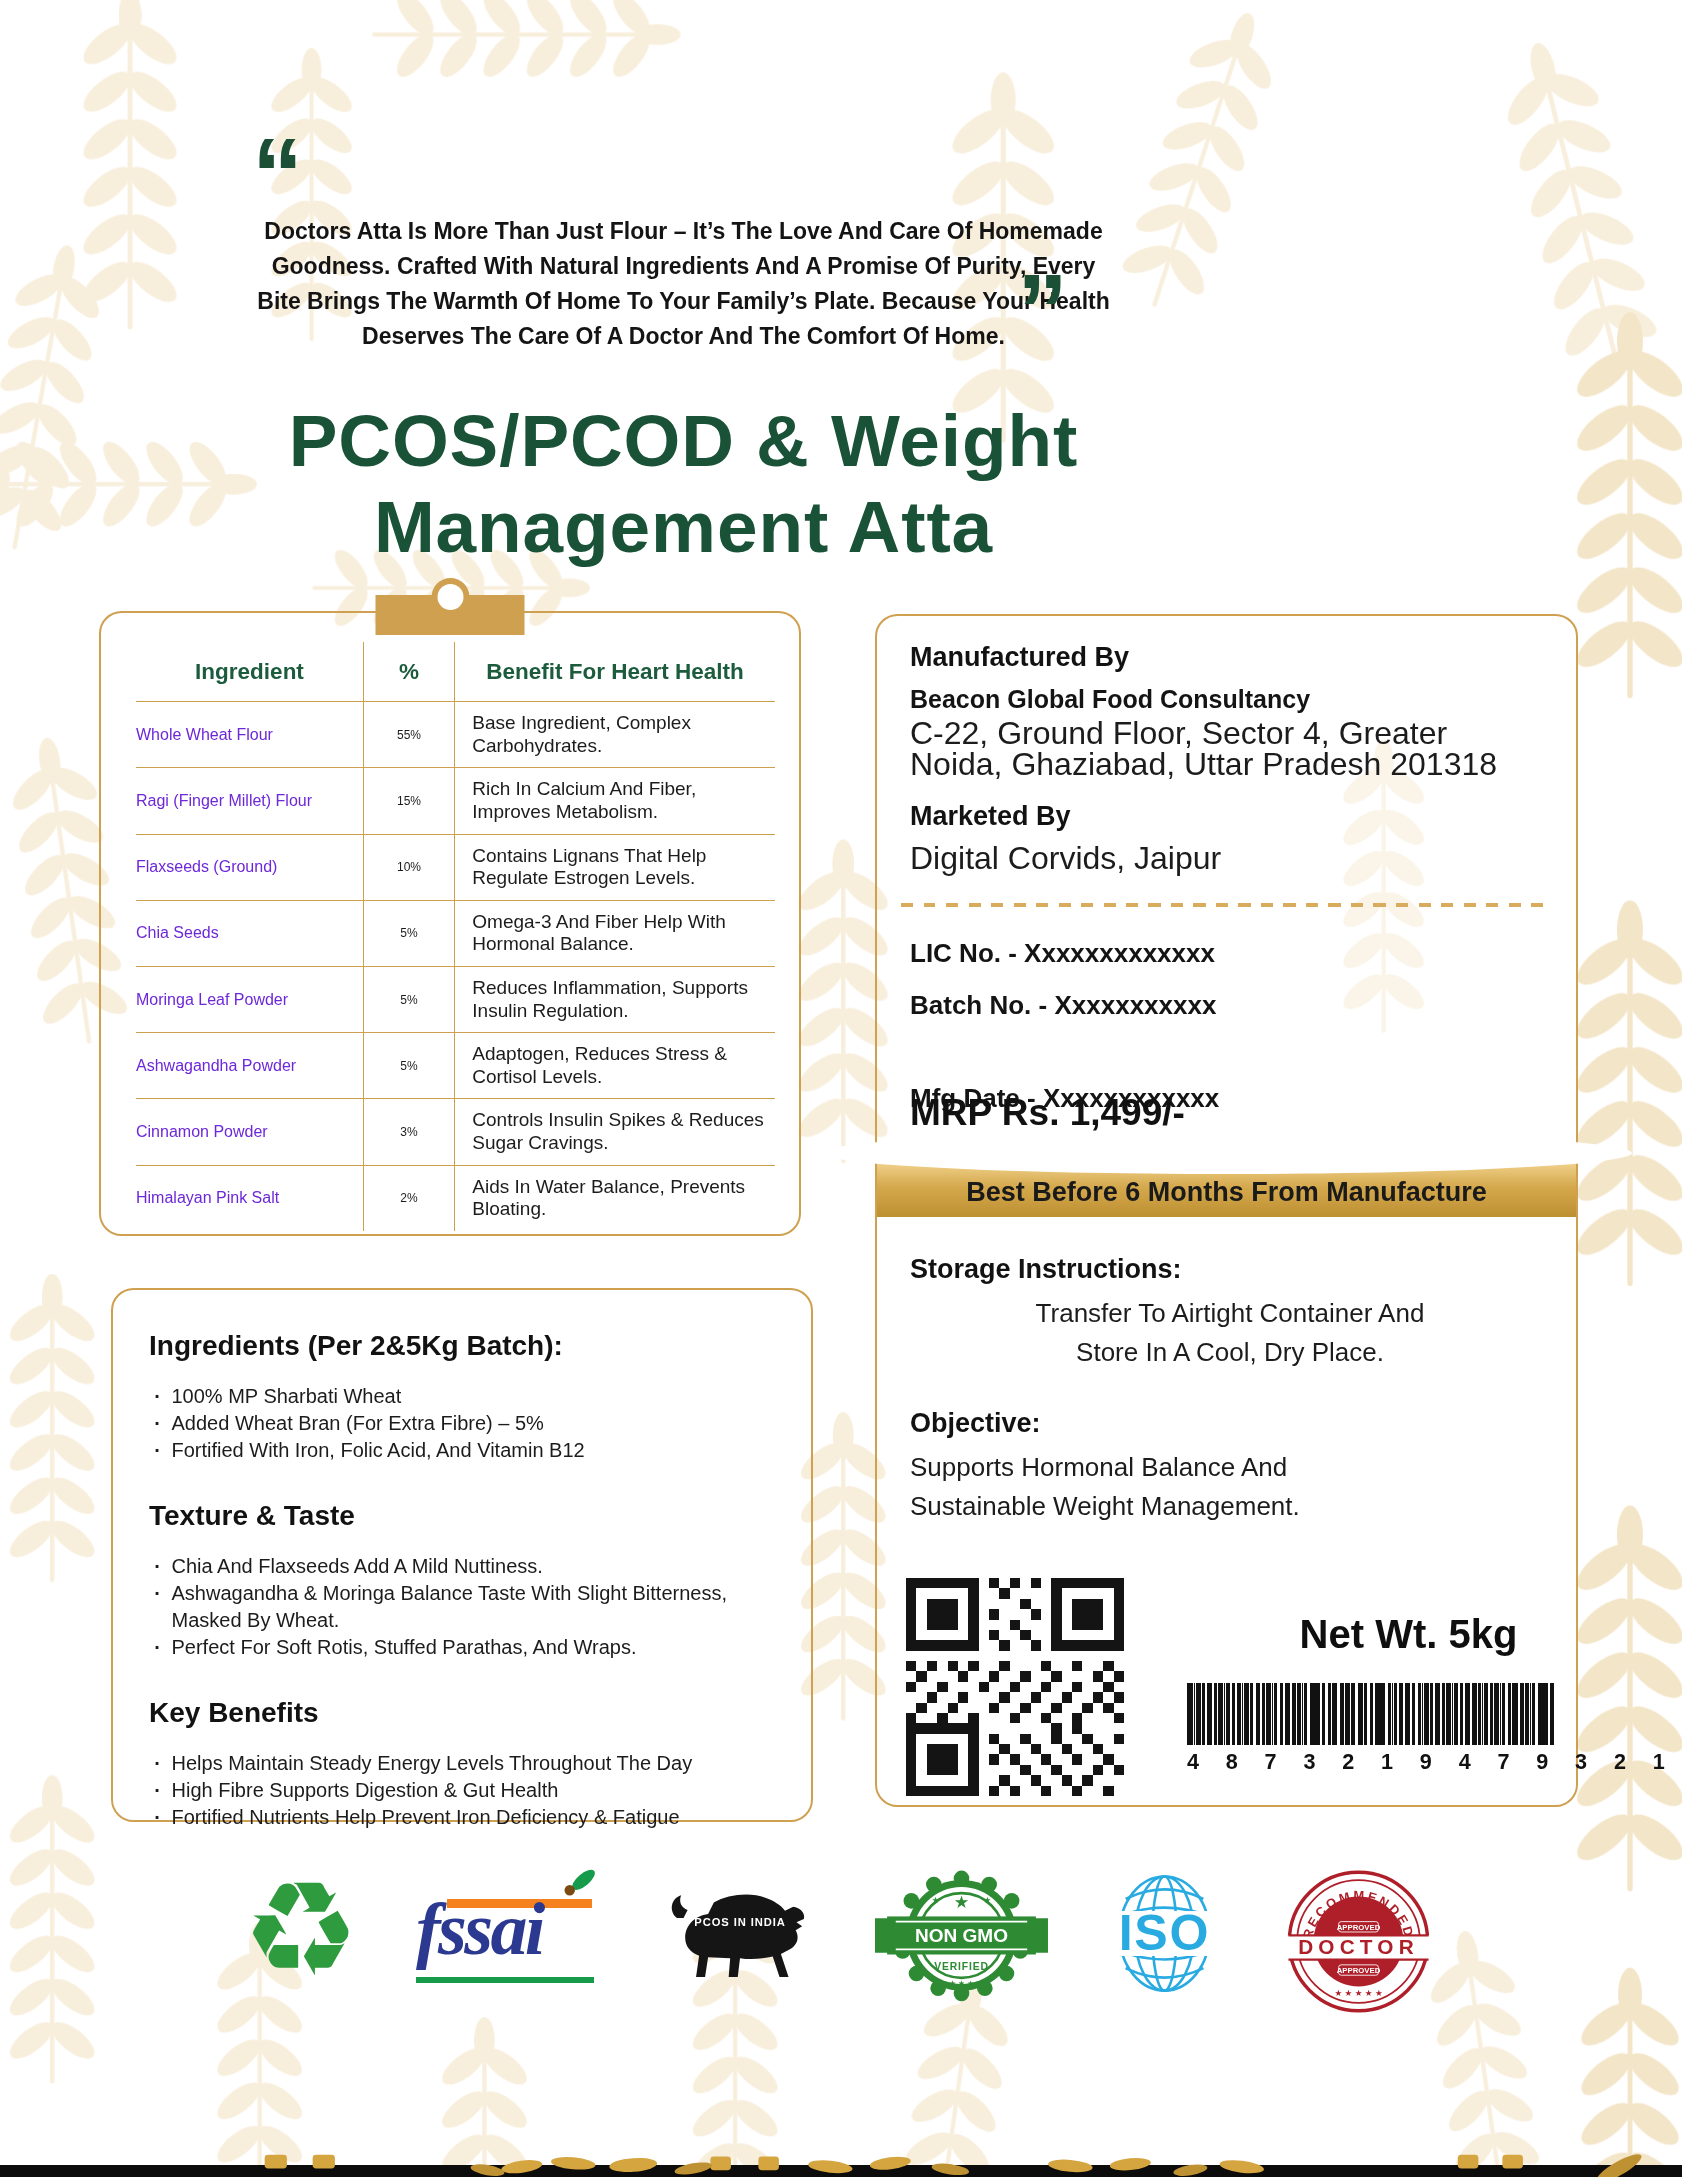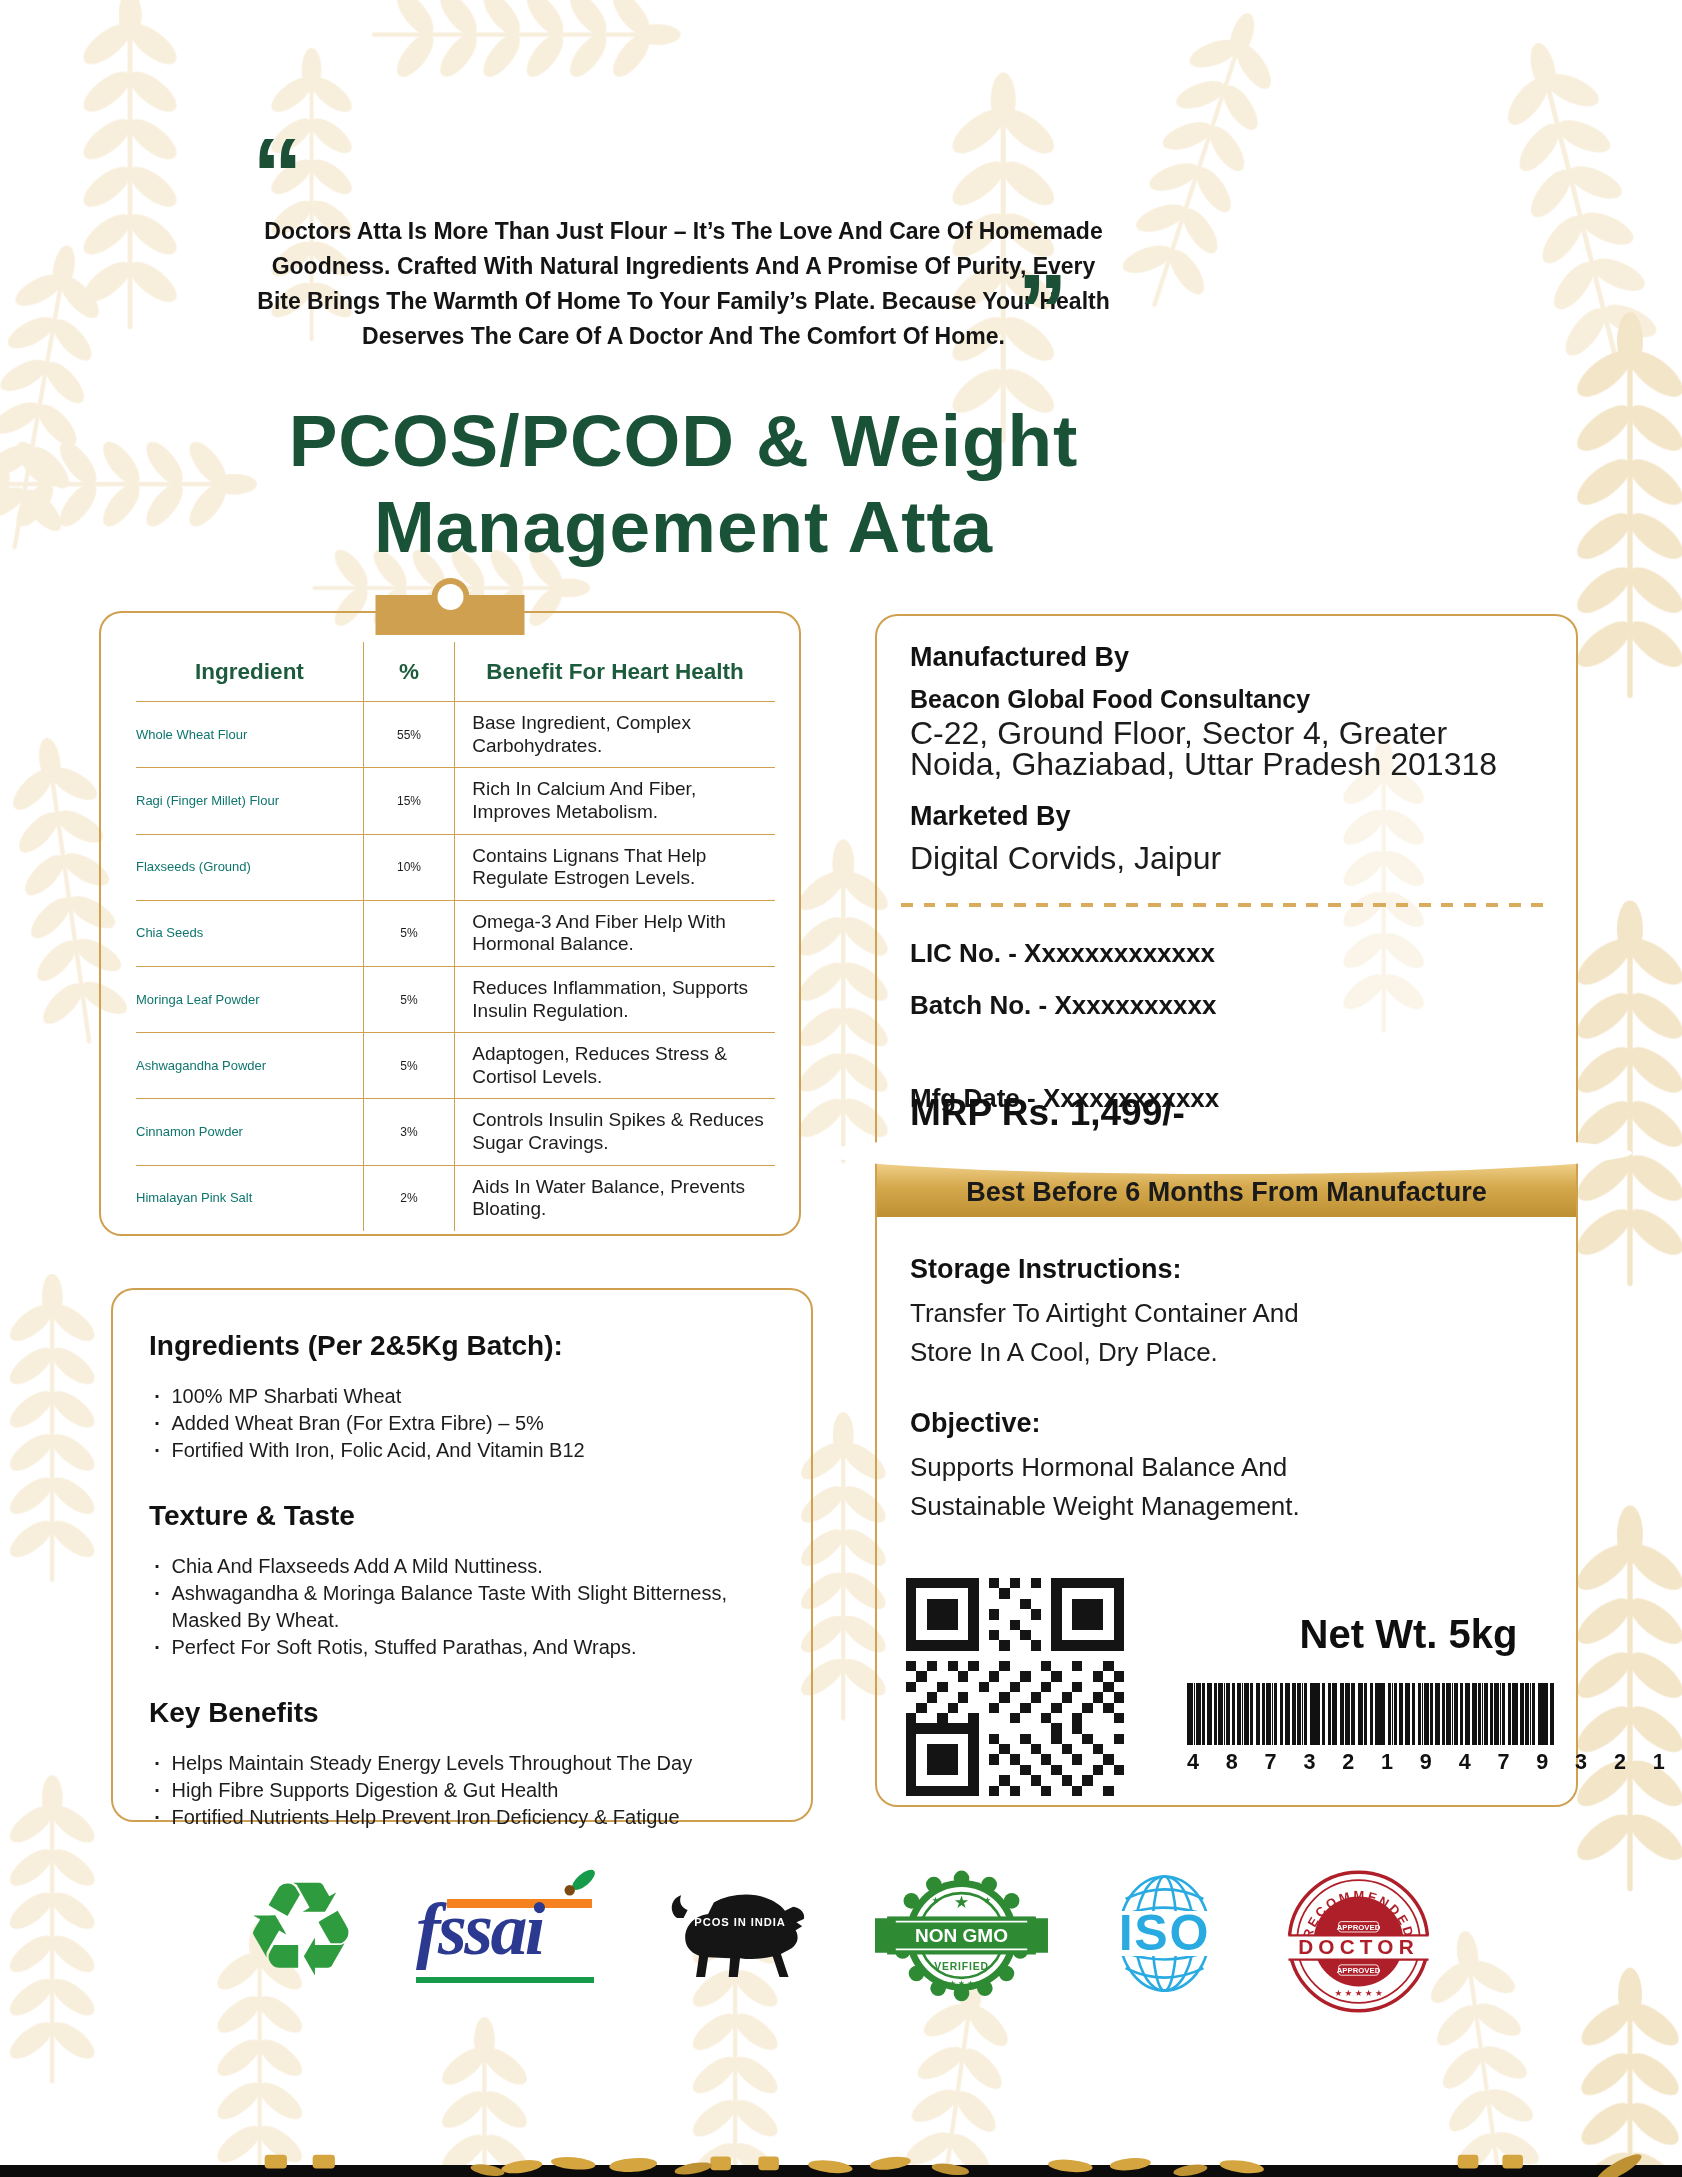--- a/index.html
+++ b/index.html
@@ -33,21 +33,21 @@
   .tab::after{content:"";position:absolute;left:50%;top:-11.2px;transform:translateX(-50%);
     width:26px;height:26px;border-radius:50%;background:#ffffff;}
 
   
   .tbl{position:absolute;left:35px;top:29px;right:24px;display:grid;
     grid-template-columns:227px 92px auto;}
   .tbl .cell{display:flex;align-items:center;border-bottom:1.7px solid #cfa050;
     padding:8.6px 0;min-height:48px;}
   .tbl .mid{border-left:1.7px solid #cfa050;border-right:1.7px solid #cfa050;justify-content:center;text-align:center;}
   .tbl .hd{font-size:22.5px;font-weight:700;color:#1c5c3d;justify-content:center;text-align:center;min-height:42px;}
-  .tbl .ing{font-size:13px;color:#0f766e;line-height:24px;padding-right:10.4px;}
+  .tbl .ing{font-size:16px;color:#6d28d9;line-height:24px;padding-right:10.4px;}
   .tbl .pct{font-size:12px;color:#1c1c1c;}
   .tbl .ben{font-size:19px;color:#1c1c1c;line-height:22.5px;padding-left:17.3px;}
   .tbl .last{border-bottom:none;}
 
   
   .card2 .inner{padding:40px 35px 0 36px;}
   .card2 h2{margin:0 0 21px 0;font-size:28px;font-weight:800;color:#121212;}
   .card2 ul{list-style:none;margin:0 0 36px 0;padding:0;}
   .card2 li{font-size:20px;line-height:27px;color:#1c1c1c;padding-left:22.5px;position:relative;}
   .card2 li::before{content:"·";position:absolute;left:5.2px;top:0;font-weight:700;}
@@ -249,21 +249,21 @@
   <div class="blk licline" style="top:425px;margin-top:42px;">Mfg Date - Xxxxxxxxxxxx</div>
 
   <div class="blk mrp" style="top:476px;">MRP Rs. 1,499/-</div>
   <div class="blk mrpnote" style="top:521px;">(Inclusive Of All Taxes)</div>
 
   <div class="banner">
     <span>Best Before 6 Months From Manufacture</span>
   </div>
 
   <div class="blk h1" style="top:638px;">Storage Instructions:</div>
-  <div class="blk storetxt" style="top:678px;">
+  <div class="blk storetxt" style="top:678px;text-align:center;">
     <div>Transfer To Airtight Container And</div>
     <div>Store In A Cool, Dry Place.</div>
   </div>
   <div class="blk h1" style="top:792px;">Objective:</div>
   <div class="blk objtxt" style="top:832px;">
     <div> Supports Hormonal Balance And</div>
     <div>Sustainable Weight Management.</div>
   </div>
 
   <svg class="qr" viewBox="0 0 21 21" shape-rendering="crispEdges">

